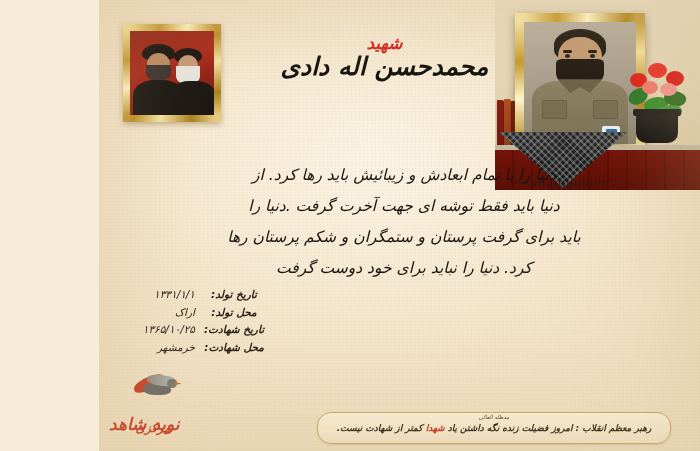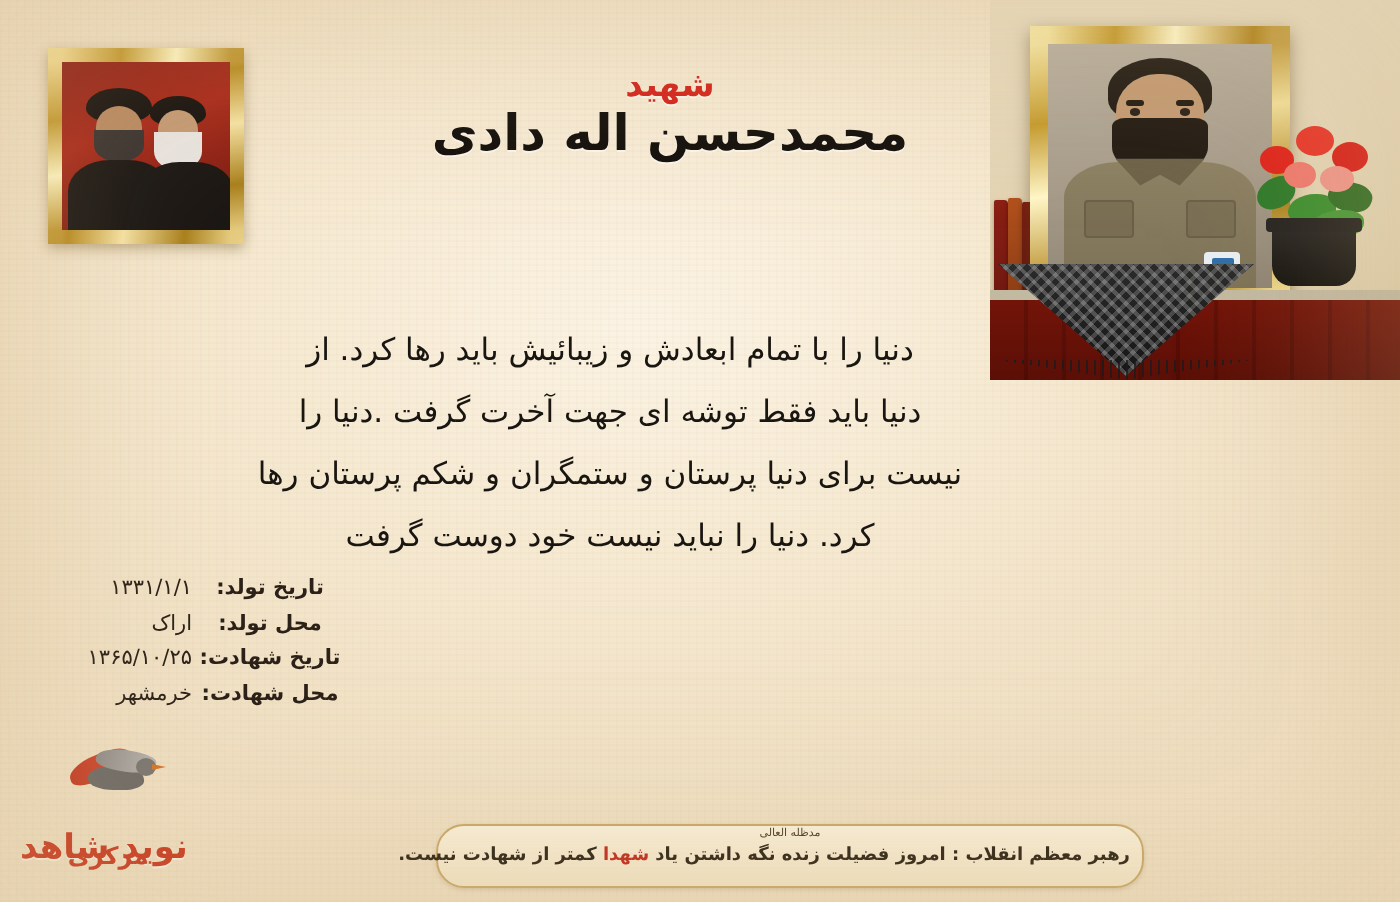--- a/index.html
+++ b/index.html
@@ -3,23 +3,24 @@
 <meta charset="utf-8">
 <title>Martyr Memorial Poster</title>
 <style>
   html,body{margin:0;padding:0;}
   body{
     width:700px;height:451px;overflow:hidden;
     font-family:"DejaVu Sans","Liberation Sans",sans-serif;
     background:#f7ecd8;
   }
   .poster{
-    position:relative;width:700px;height:451px;overflow:hidden;
+    position:relative;width:601px;height:451px;overflow:hidden;
     background:
       radial-gradient(ellipse 400px 260px at 46% 36%, #fbf3e4 0%, #f6ead3 45%, #f2e3c8 75%, #efdfc2 100%);
+    font-style: italic;
   }
   
   .grain{
     position:absolute;inset:0;
     background-image:
       repeating-linear-gradient(0deg, rgba(190,160,110,.045) 0 1px, transparent 1px 3px),
       repeating-linear-gradient(90deg, rgba(190,160,110,.035) 0 1px, transparent 1px 4px);
     pointer-events:none;
   }
   .vignette{
@@ -220,22 +221,22 @@
     <div class="keffiyeh"></div>
     <div class="keffiyeh-fringe"></div>
   </div>
 
   <div class="shahid-tag">شهید</div>
   <div class="martyr-name">محمدحسن اله دادی</div>
 
   <div class="quote">
     <div>دنیا را با تمام ابعادش و زیبائیش باید رها کرد. از</div>
     <div>دنیا باید فقط توشه ای جهت آخرت گرفت .دنیا را</div>
-    <div>نیست برای دنیا پرستان و ستمگران و شکم پرستان رها</div>
-    <div>کرد. دنیا را نباید نیست خود دوست گرفت</div>
+    <div>باید برای گرفت پرستان و ستمگران و شکم پرستان رها</div>
+    <div>کرد. دنیا را نباید برای خود دوست گرفت</div>
   </div>
 
   <div class="info">
     <div class="info-row">
       <span class="info-label">تاریخ تولد:</span>
       <span class="info-value">۱۳۳۱/۱/۱</span>
     </div>
     <div class="info-row">
       <span class="info-label">محل تولد:</span>
       <span class="info-value">اراک</span>

